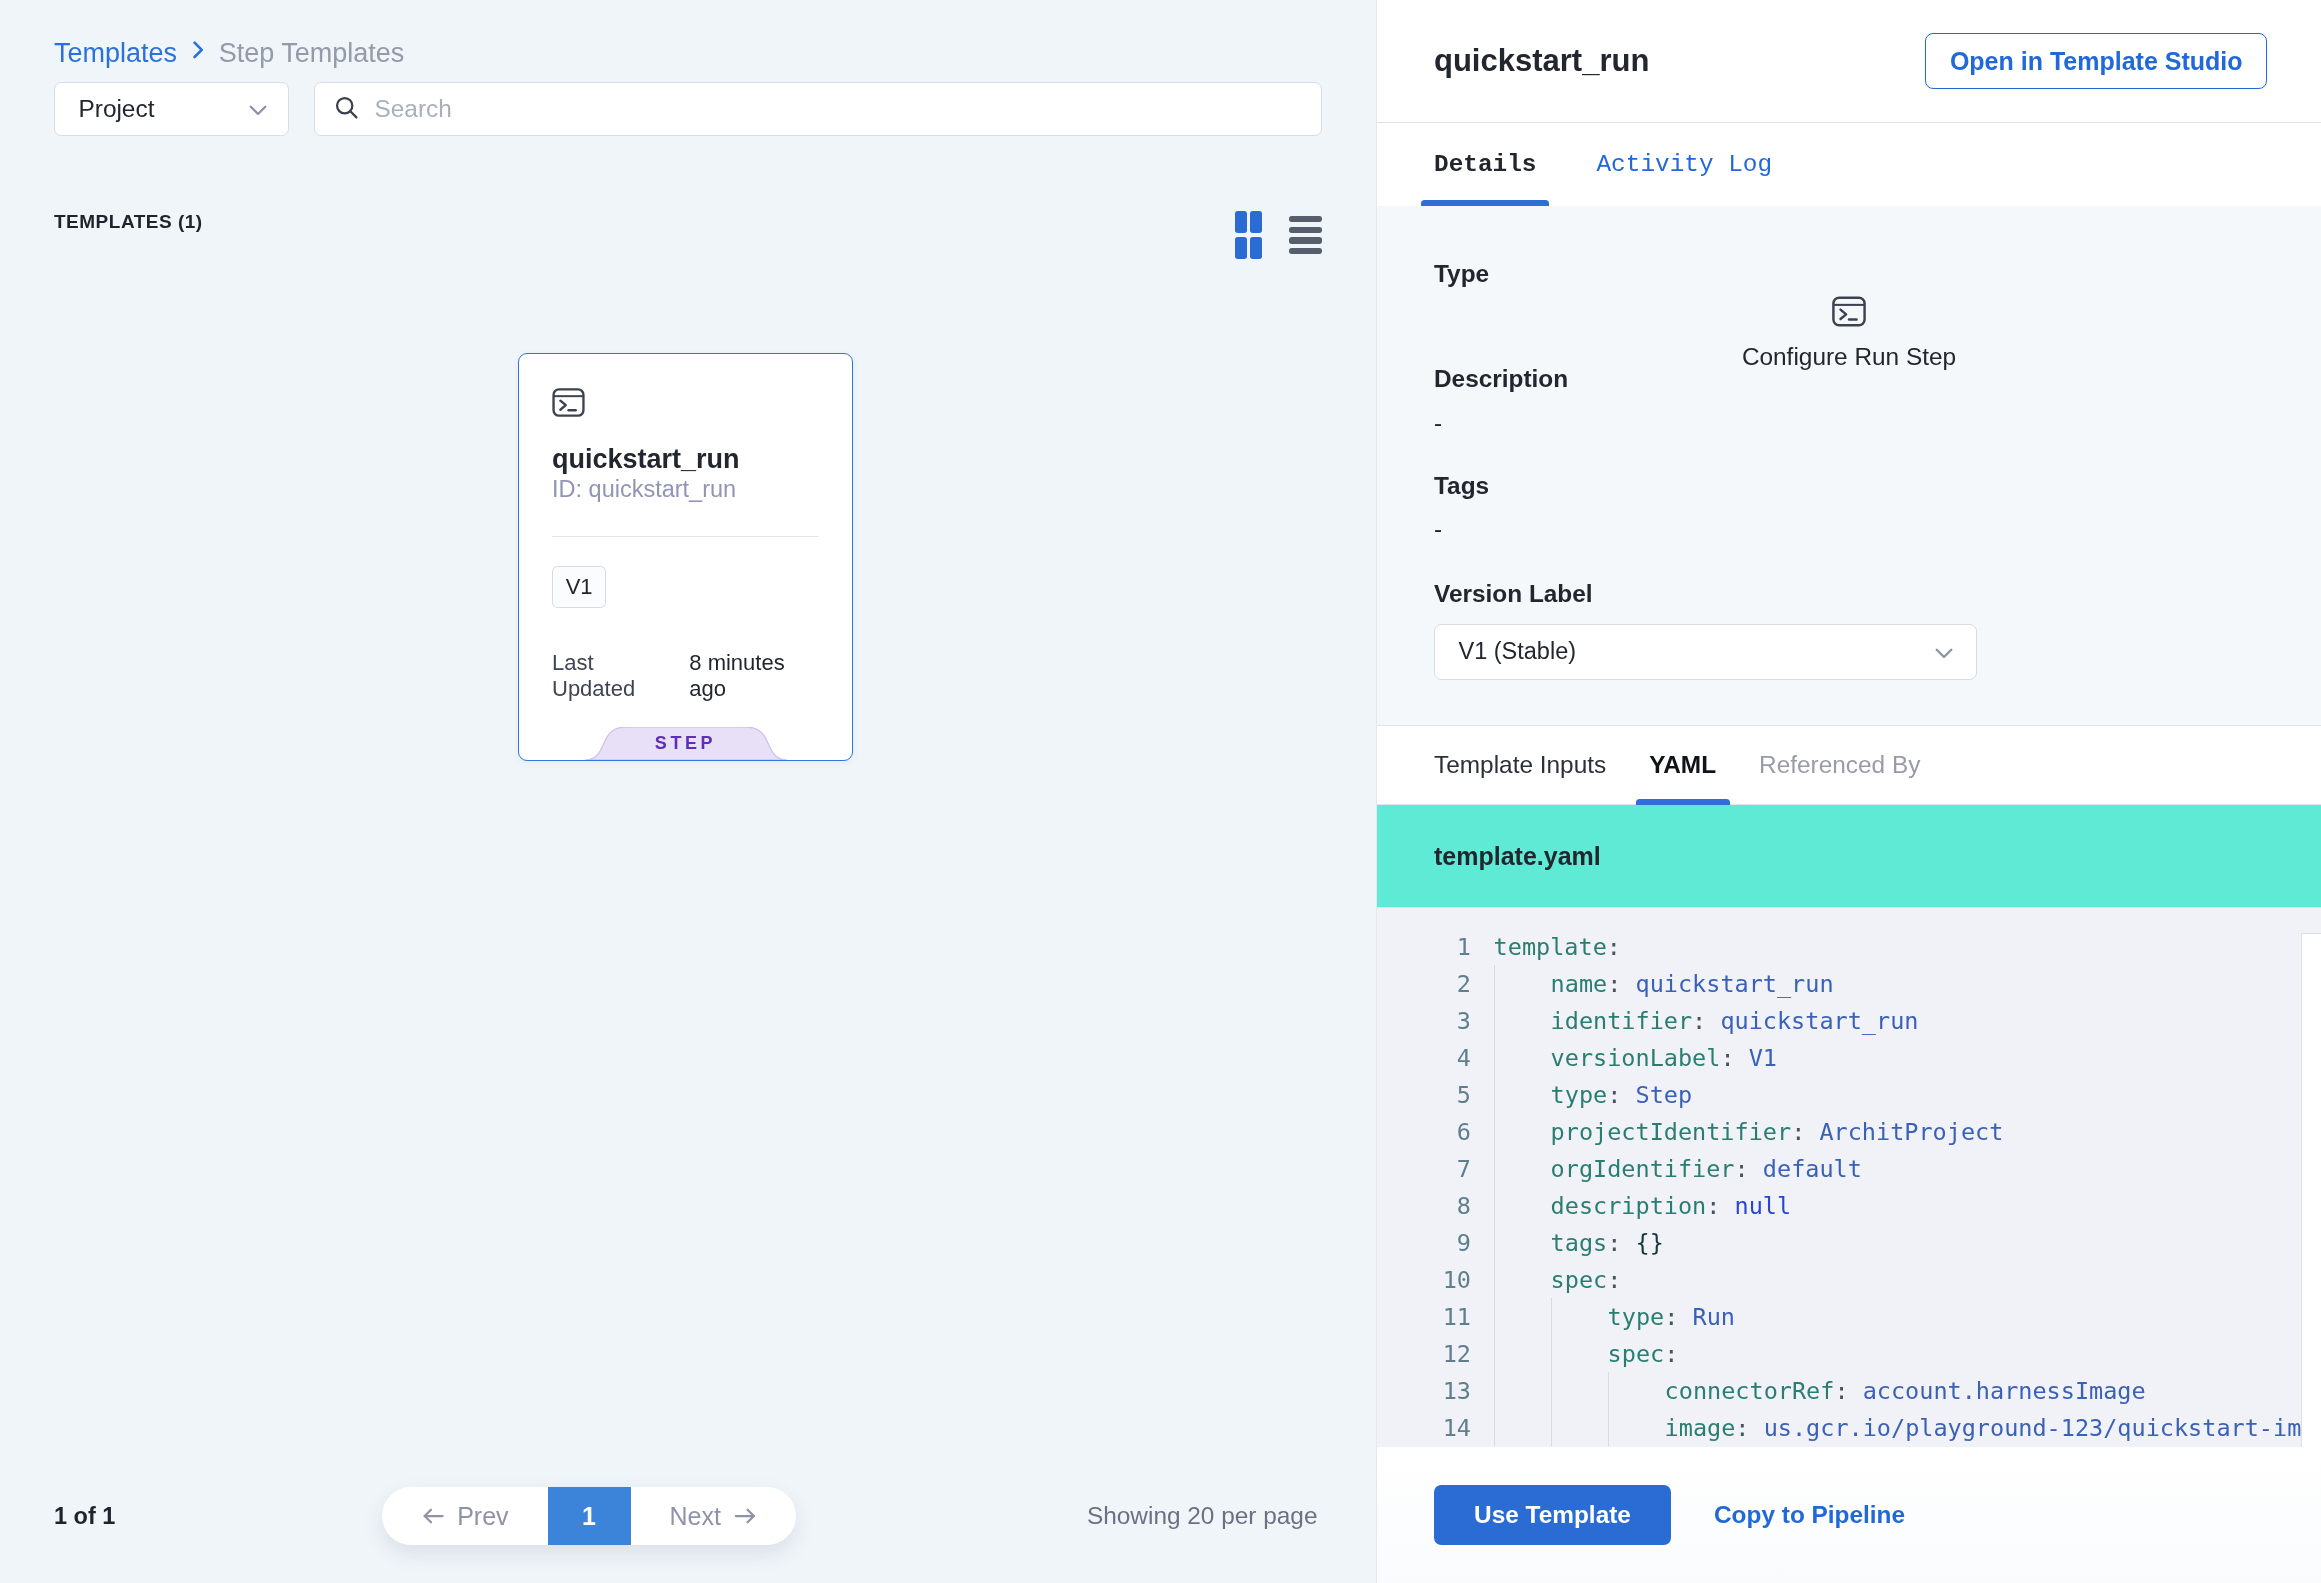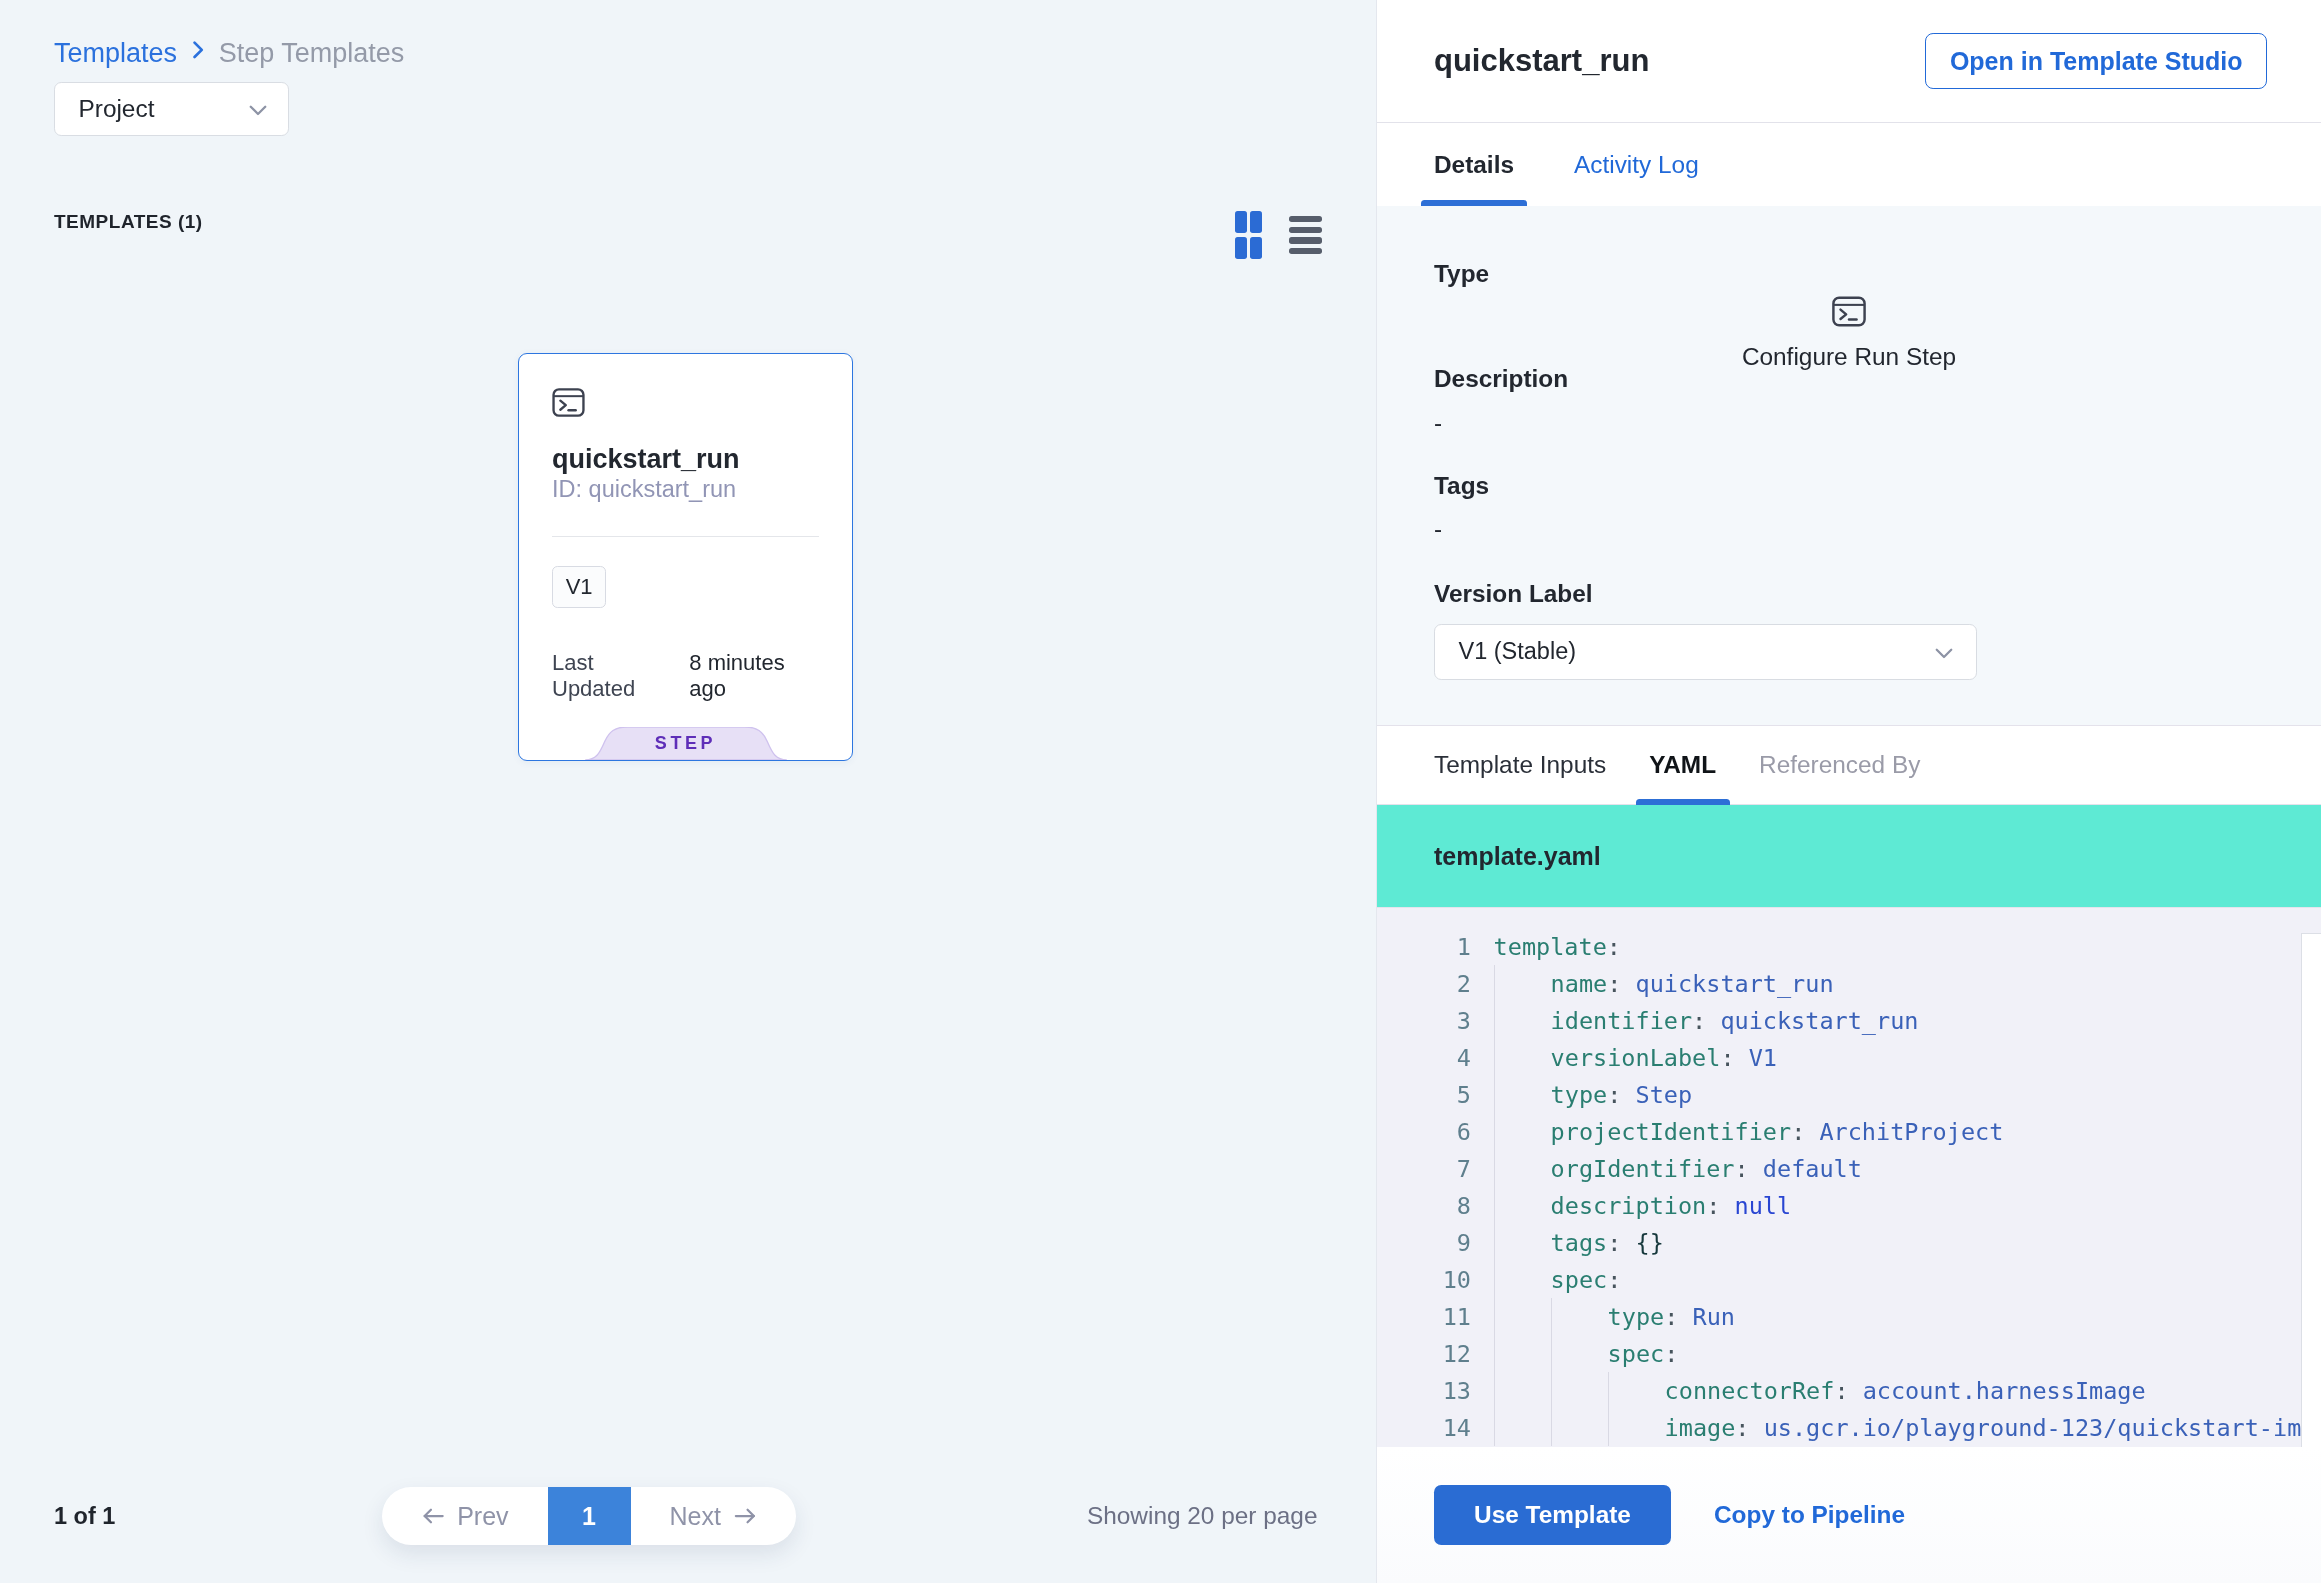--- a/index.html
+++ b/index.html
@@ -46,21 +46,21 @@
   .pg-btn { flex:1; display:flex; align-items:center; justify-content:center; gap:12.7px; font-size:25px; color:#8f93a8; cursor:pointer; height:100%; }
   .pg-current { width:83px; height:100%; background:#3c83da; color:#fff; font-size:25px; font-weight:700; display:flex; align-items:center; justify-content:center; cursor:pointer; }
   .showing { margin-left:auto; margin-right:4.5px; font-size:24.4px; color:#6c7085; }
 
   
   .right-panel { width:945px; height:1583px; background:#fff; border-left:0.9px solid #e4e7ee; box-shadow:-5.4px 0 12.7px rgba(30,50,90,0.05); display:flex; flex-direction:column; }
   .rp-header { height:123px; display:flex; align-items:center; padding:0 54px 0 57px; border-bottom:0.9px solid #e2e2ea; }
   .rp-title { font-size:31px; font-weight:700; color:#22272f; }
   .open-studio-btn { margin-left:auto; border:1.8px solid #2169d8; color:#2169d8; background:#fff; border-radius:8.1px; font-size:25px; font-weight:700; font-family:"Liberation Sans",sans-serif; padding:12.7px 23.5px; cursor:pointer; }
 
-  .rp-tabs { height:83px; display:flex; align-items:center; gap:60px; padding:0 57px; background:#fff; }
+  .rp-tabs { height:83px; display:flex; align-items:center; gap:60px; padding:0 57px; background:#fff;font-family:Liberation Mono, monospace; }
   .tab { font-size:24.4px; position:relative; height:100%; display:flex; align-items:center; cursor:pointer; }
   .tab.active { font-weight:700; color:#22272f; }
   .tab.active::after { content:""; position:absolute; left:-12.7px; right:-12.7px; bottom:0; height:6.3px; background:#2d6fd6; border-radius:3.6px 3.6px 0 0; }
   .tab.link { color:#2169d8; }
 
   .rp-details { height:519px; background:#f4f8fb; padding:52px 57px 0 57px; }
   .field-label { font-size:24.4px; font-weight:700; color:#22272f; line-height:31px; }
   .type-row { margin-top:7.2px; display:flex; align-items:center; gap:16.3px; height:34px;flex-direction:column; }
   .type-row .type-value { font-size:24.4px; color:#22272f; }
   .field-value { font-size:24.4px; color:#22272f; line-height:27px; margin-top:14.5px; }
@@ -108,20 +108,29 @@
     </div>
 
     <div class="filters">
       <div class="scope-select">
         <span>Project</span>
         <span>
           <svg width="20" height="12.7" viewBox="0 0 22 14">
               <polyline points="3,3 11,11 19,3" fill="none" stroke="#8d93a5" stroke-width="2.5" stroke-linecap="round" stroke-linejoin="round"></polyline>
             </svg>
         </span>
+      </div>
+      <div class="search-box">
+        <span>
+          <svg width="27" height="27" viewBox="0 0 30 30">
+              <circle cx="13" cy="13" r="8.5" fill="none" stroke="#3a414d" stroke-width="2.5"></circle>
+              <line x1="19.5" y1="19.5" x2="26" y2="26" stroke="#3a414d" stroke-width="2.5" stroke-linecap="round"></line>
+            </svg>
+        </span>
+        <input type="text" placeholder="Search" style="">
       </div>
     </div>
 
     <div class="list-header">
       <span class="lh-label">TEMPLATES (1)</span>
       <div class="view-toggles">
         <div class="grid-icon">
             <div></div>
             <div></div>
             <div></div>

